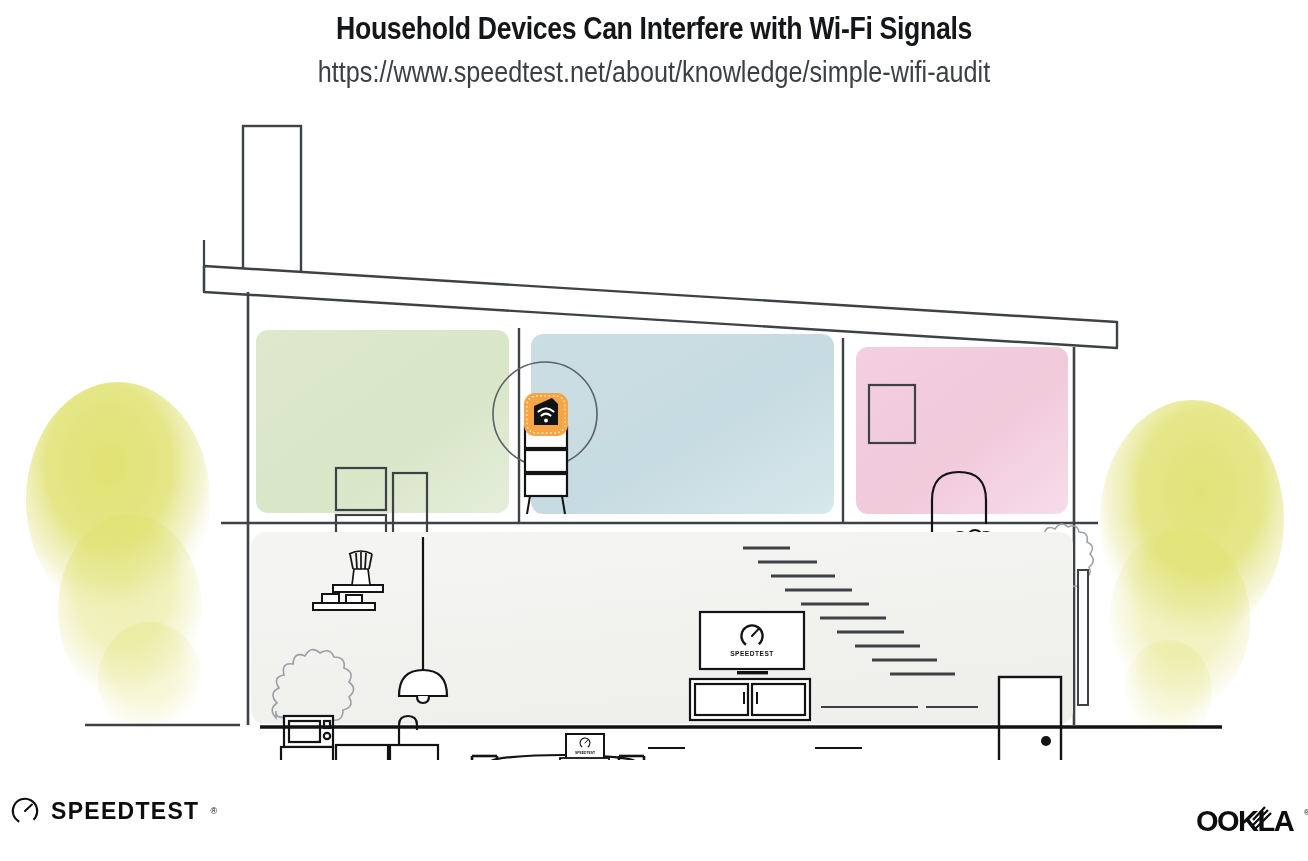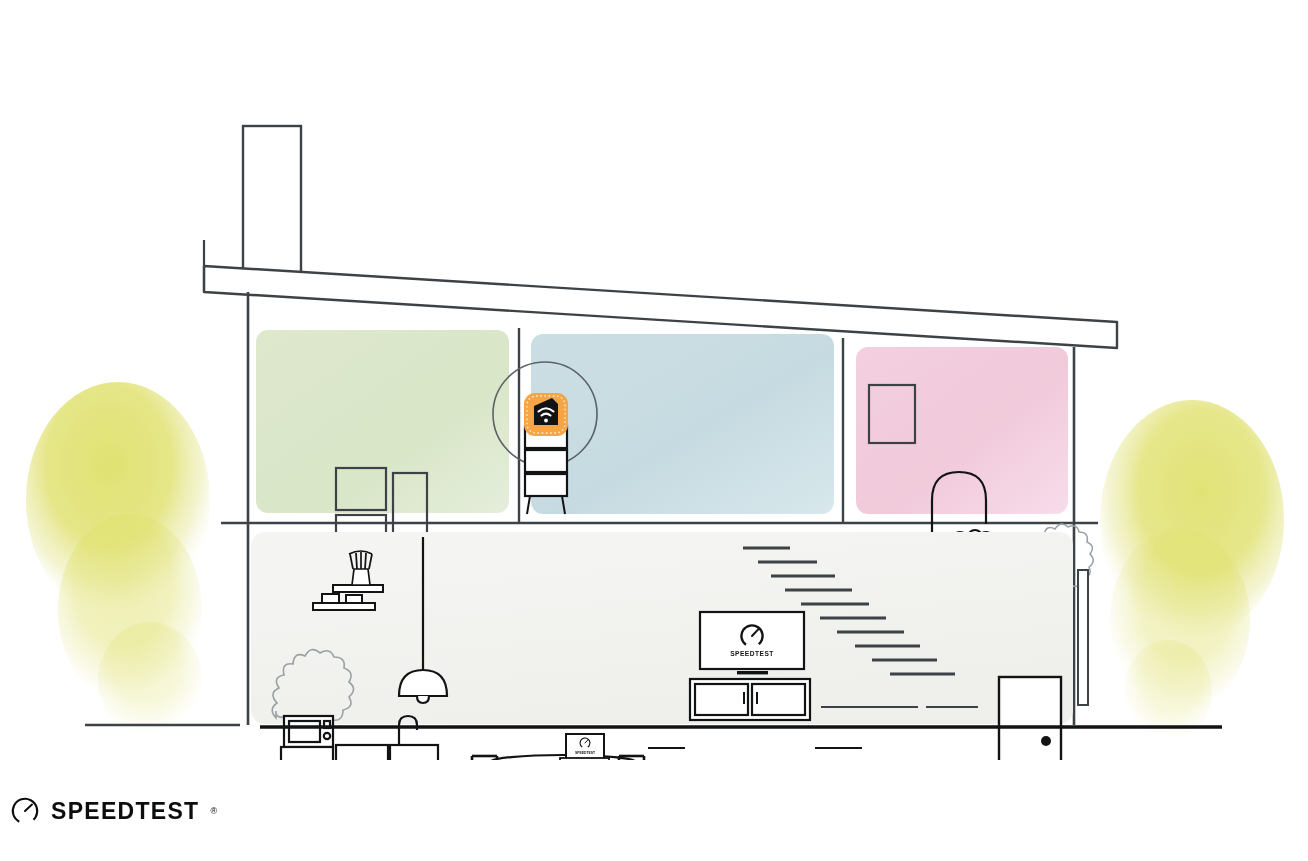--- a/index.html
+++ b/index.html
@@ -47,20 +47,24 @@
     font-weight:bold;font-size:23px;letter-spacing:1.3px;color:#0b0d0e;
   }
   .brand-tm{font-size:9px;vertical-align:super;letter-spacing:0;}
   .ookla{position:absolute;left:1196px;top:22px;}
 </style>
 </head>
 <body>
 
 <div id="stage">
 
+  <div class="header">
+    <div class="title">Household Devices Can Interfere with Wi-Fi Signals</div>
+    <div class="subtitle">https://www.speedtest.net/about/knowledge/simple-wifi-audit</div>
+  </div>
 
   <div class="art">
   <svg width="1308" height="660" viewBox="0 0 1308 660" xmlns="http://www.w3.org/2000/svg">
     <defs>
       <radialGradient id="leafL" cx="45%" cy="35%" r="62%">
         <stop offset="0%" stop-color="#dfe06a" stop-opacity="0.95"></stop>
         <stop offset="55%" stop-color="#dfe06a" stop-opacity="0.80"></stop>
         <stop offset="82%" stop-color="#e7e79a" stop-opacity="0.45"></stop>
         <stop offset="100%" stop-color="#f2f2d4" stop-opacity="0"></stop>
       </radialGradient>
@@ -386,16 +390,27 @@
 
     <div class="brand">
       <svg width="30" height="30" viewBox="0 0 30 30">
         <circle cx="15" cy="15" r="12.2" fill="none" stroke="#0b0d0e" stroke-width="2.1" stroke-dasharray="61 16" transform="rotate(118 15 15)"></circle>
         <line x1="15" y1="15" x2="22" y2="8.6" stroke="#0b0d0e" stroke-width="2" stroke-linecap="round"></line>
       </svg>
       <span class="brand-word">SPEEDTEST</span>
       <span class="brand-tm">®</span>
     </div>
 
+    <div class="ookla">
+      <svg width="112" height="40" viewBox="0 0 112 40">
+        <text x="0" y="29" font-family="Liberation Sans, sans-serif" font-size="29" font-weight="bold" letter-spacing="-1.5" fill="#0b0d0e">OOKLA</text>
+        <g stroke="#0b0d0e" stroke-width="2.3">
+          <line x1="57" y1="18" x2="69" y2="5"></line>
+          <line x1="57" y1="23" x2="72" y2="8"></line>
+          <line x1="58" y1="28" x2="75" y2="11"></line>
+        </g>
+        <text x="108" y="13" font-family="Liberation Sans, sans-serif" font-size="7" fill="#0b0d0e">®</text>
+      </svg>
+    </div>
 
   </div>
 
 </div>
 
 </body></html>

